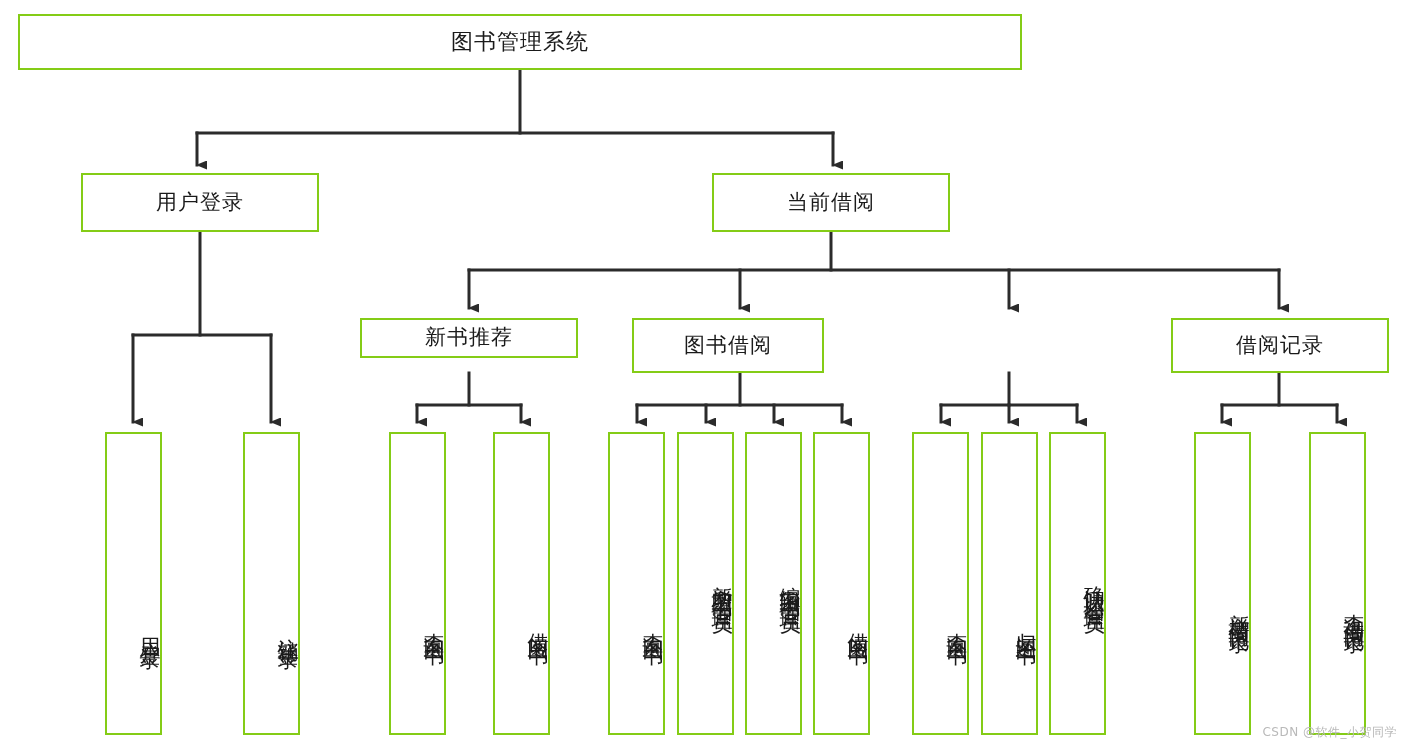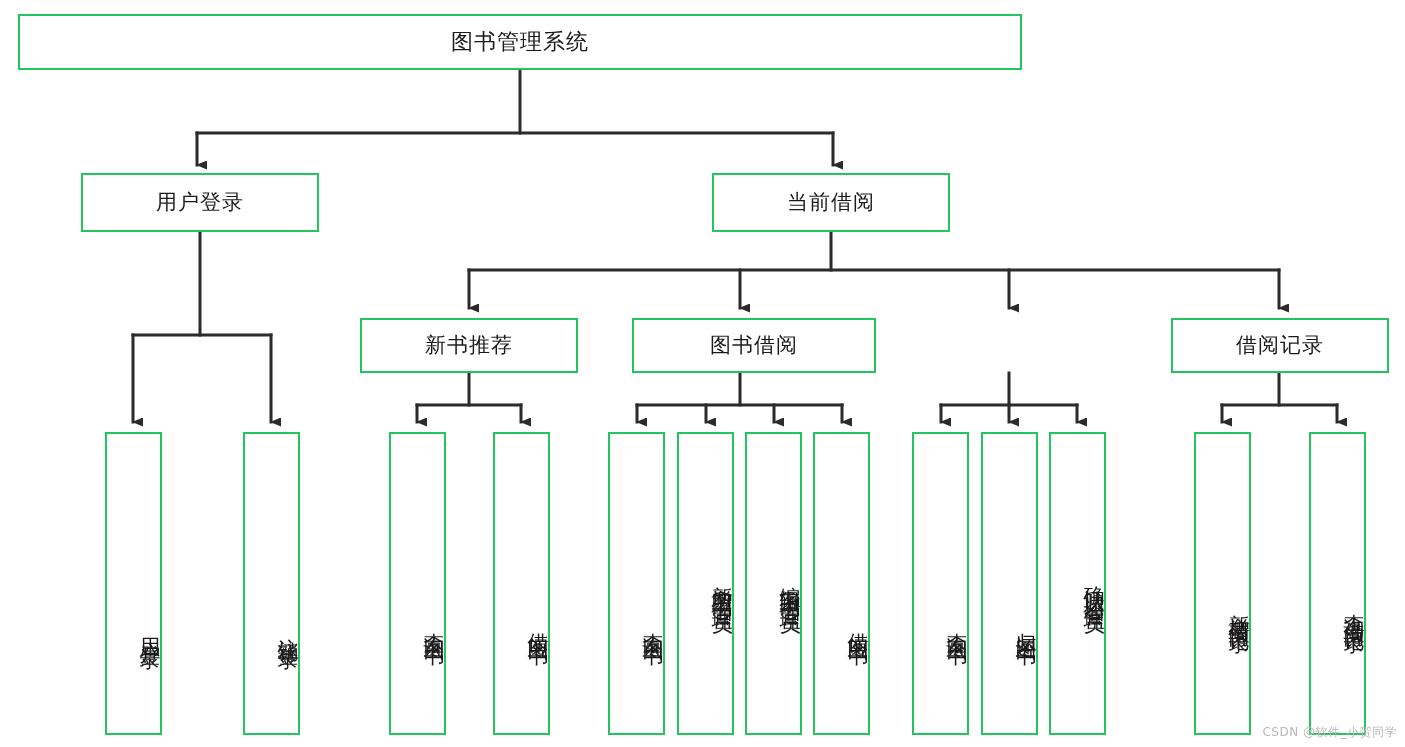--- a/index.html
+++ b/index.html
@@ -21,21 +21,21 @@
   #edge-layer {
     position: absolute;
     left: 0;
     top: 0;
     width: 1405px;
     height: 747px;
   }
   .node {
     position: absolute;
     box-sizing: border-box;
-    border: 2px solid #22c55e;
+    border: 2px solid #84cc16;
     background: #ffffff;
     display: flex;
     align-items: center;
     justify-content: center;
     color: #1a1a1a;
     z-index: 2;
   }
   .node.horiz {
     font-size: 21px;
     letter-spacing: 1px;
@@ -128,23 +128,23 @@
       <path d="M1337,405 L1337,422" marker-end="url(#arrowhead)"></path>
     </g>
   </svg>
 
   <div class="node horiz root" style="left:18px; top:14px; width:1004px; height:56px;">图书管理系统</div>
 
   <div class="node horiz" style="left:81px; top:173px; width:238px; height:59px;">用户登录</div>
 
   <div class="node horiz" style="left:712px; top:173px; width:238px; height:59px;">当前借阅</div>
 
-  <div class="node horiz" style="left:360px; top:318px; width:218px; height:55px;">新书推荐</div>
+  <div class="node horiz" style="left:360px; top:318px; width:218px; height:40px;">新书推荐</div>
 
-  <div class="node horiz" style="left:632px; top:318px; width:244px; height:55px;text-align:center;">图书借阅</div>
+  <div class="node horiz" style="left:632px; top:318px; width:192px; height:55px;text-align:center;">图书借阅</div>
 
 
   <div class="node horiz" style="left:1171px; top:318px; width:218px; height:55px;">借阅记录</div>
 
   <div class="node vert" style="left:105px; top:432px; width:57px; height:303px; padding-top:90px;">用户登录</div>
 
   <div class="node vert" style="left:243px; top:432px; width:57px; height:303px; padding-top:90px;">注销登录</div>
 
   <div class="node vert" style="left:389px; top:432px; width:57px; height:303px; padding-top:80px;">查询图书</div>
 

